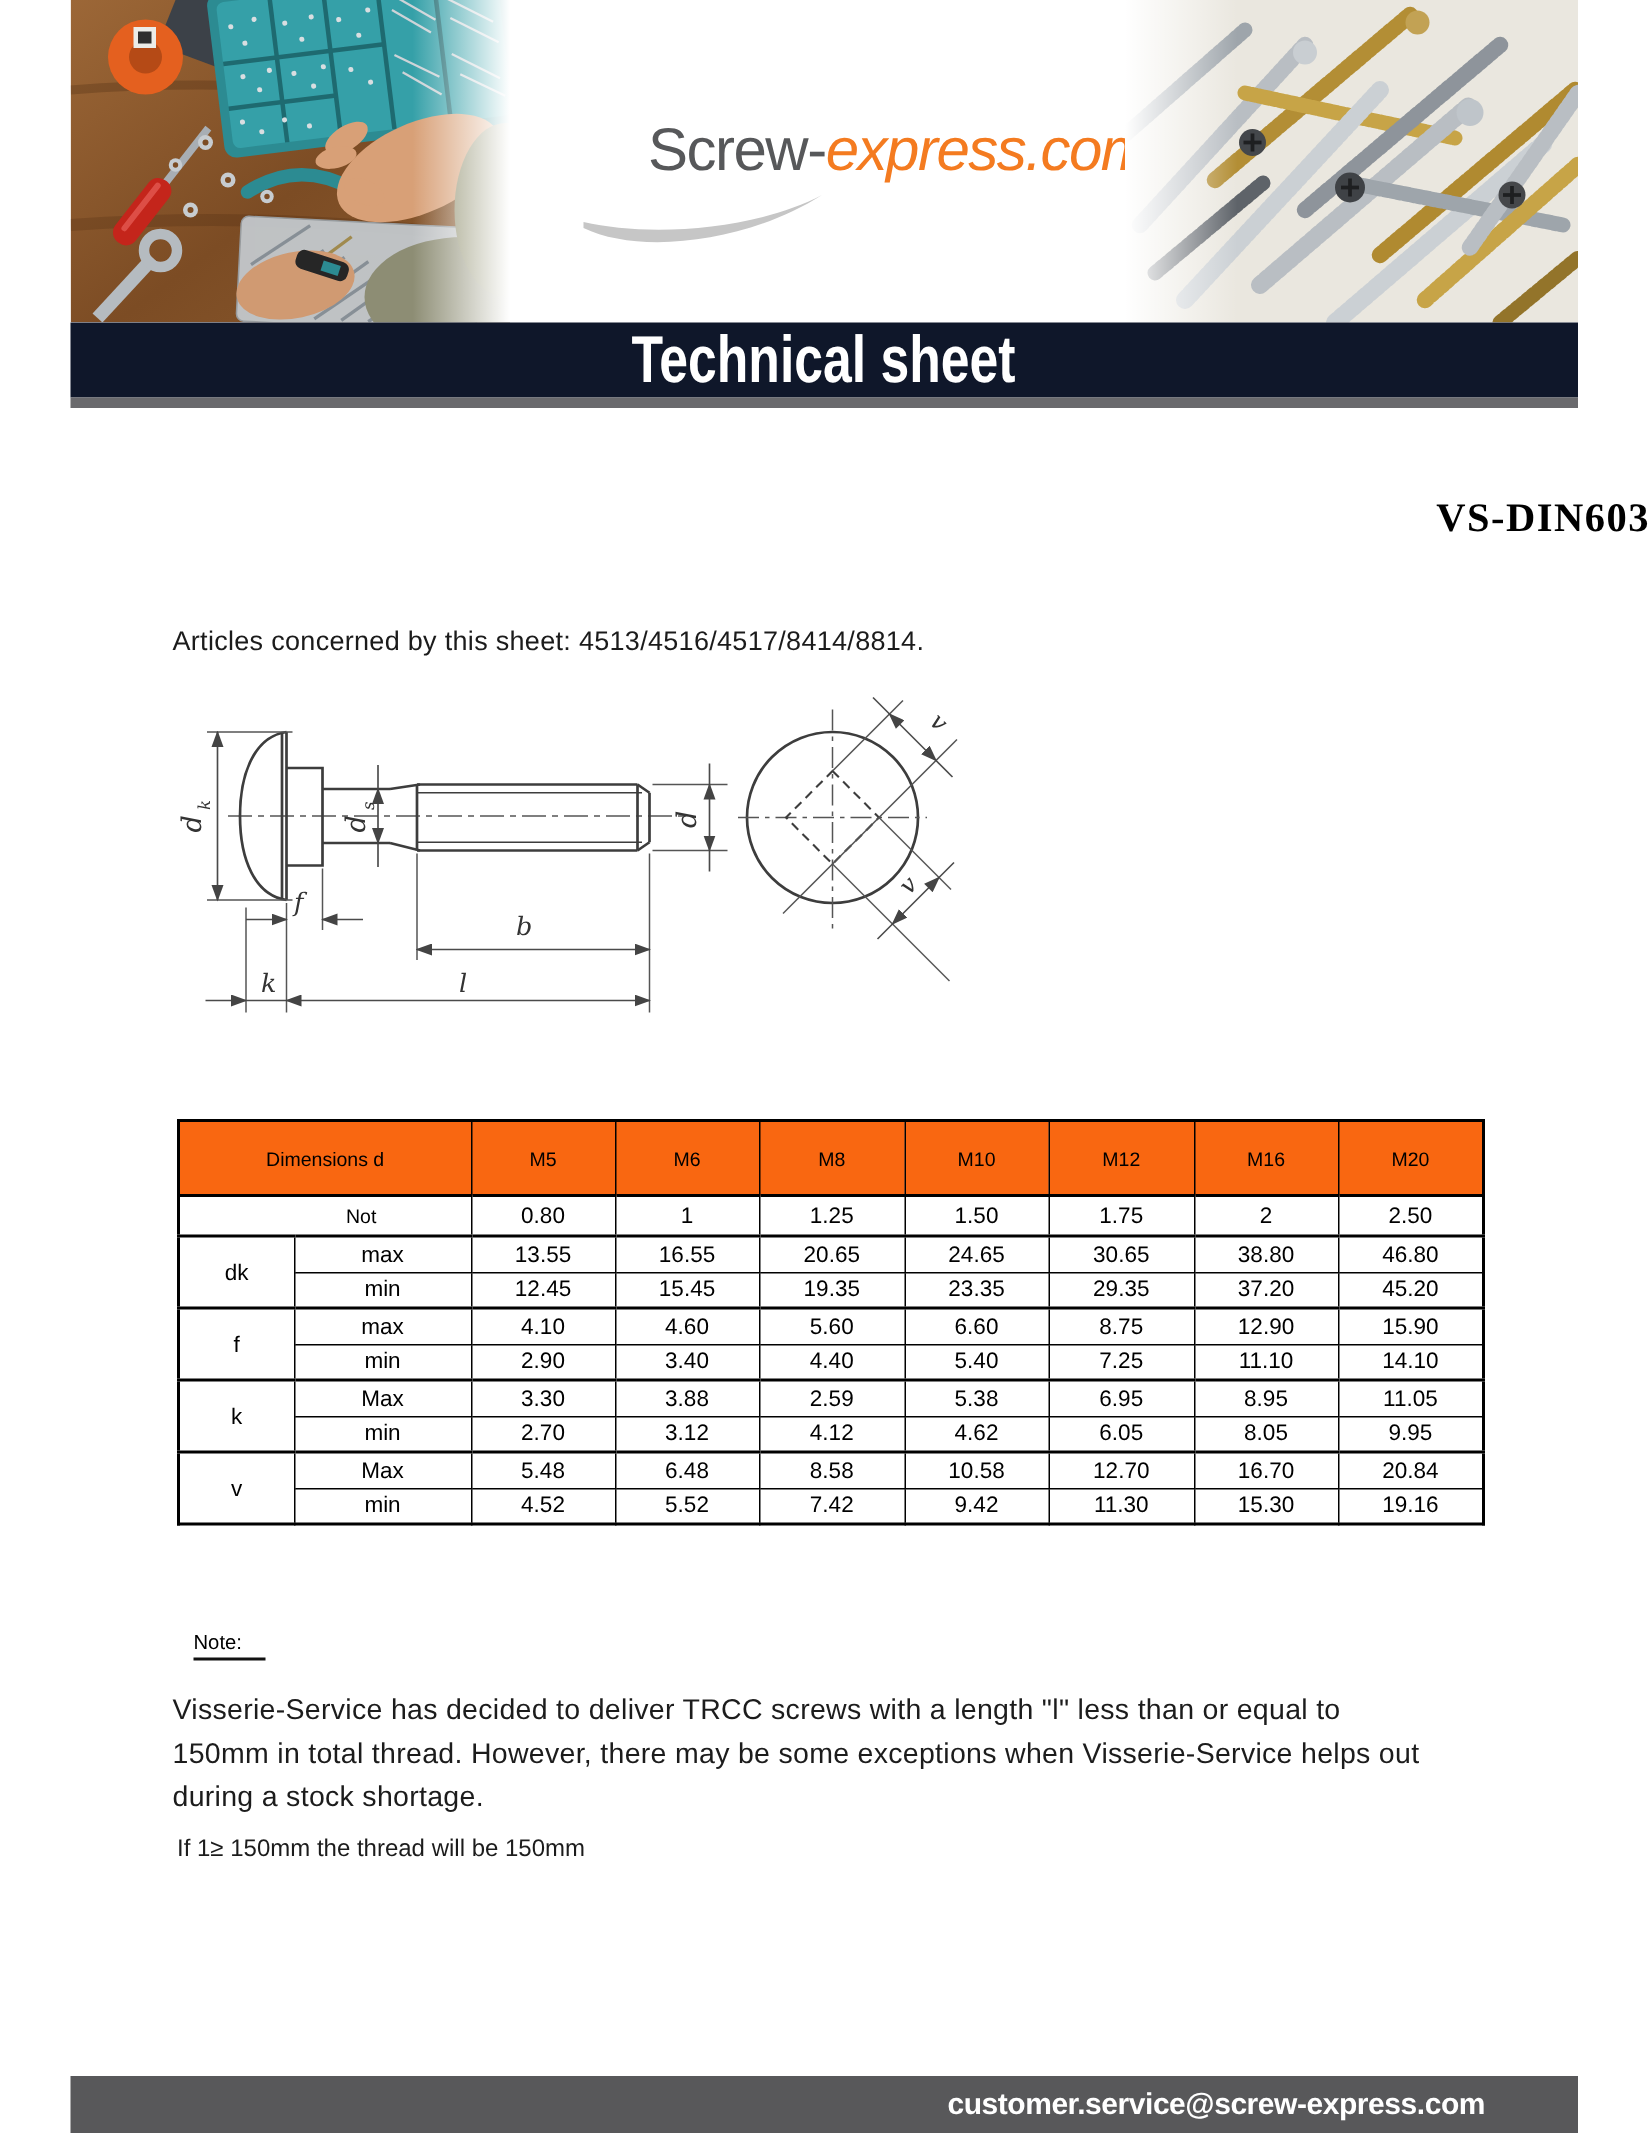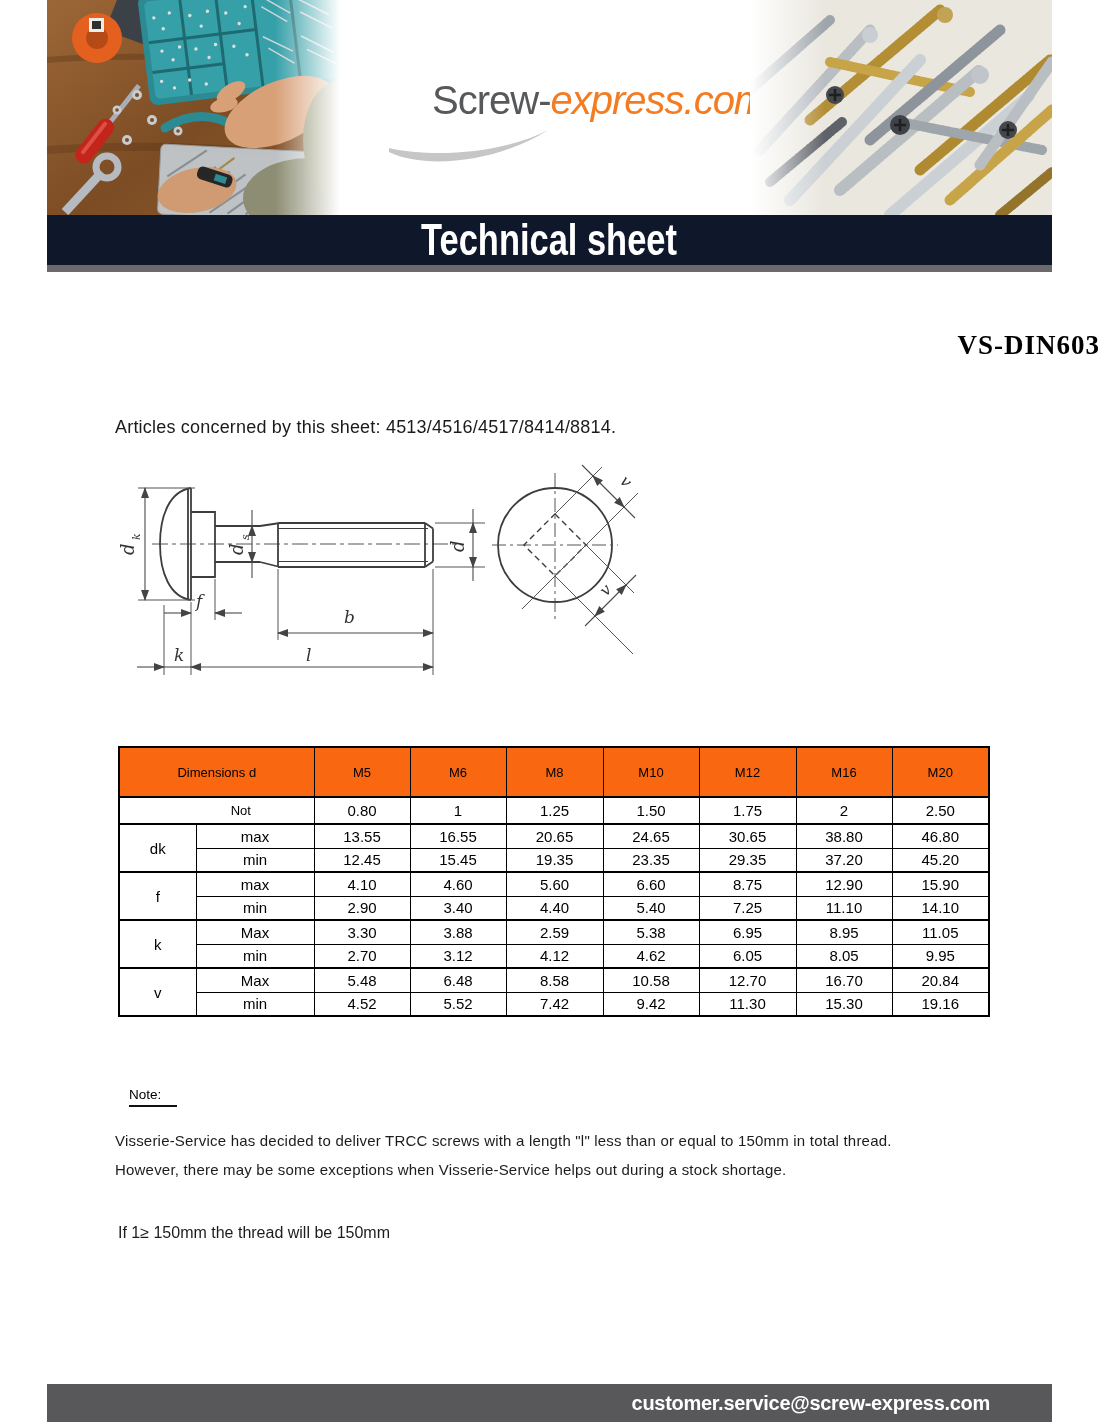--- a/index.html
+++ b/index.html
@@ -38,21 +38,21 @@
   .spec-table thead th{background:#F96711;height:48px;font-size:13px;}
   .spec-table thead th{border-bottom:2px solid #000;}
   .spec-table .not-label{font-size:13px;padding-left:48px;}
   .spec-table tbody tr{height:24px;}
   .spec-table tbody tr[data-name="table-row-pitch"]{height:27px;}
   .spec-table tr.group-start td{border-top:2px solid #000;}
 
   
   .note-heading{position:absolute;left:115px;top:1087px;font-size:13.5px;color:#000;
                 border-bottom:2.5px solid #111;padding:0 16px 3px 0;margin-left:14px;}
-  .note-body{position:absolute;left:115px;top:1126px;width:845px;font-size:15px;
+  .note-body{position:absolute;left:115px;top:1126px;width:845px;font-size:19px;
              line-height:29px;color:#1c1c1c;letter-spacing:0.2px;}
   .thread-rule{position:absolute;left:118px;top:1224px;font-size:16px;color:#1c1c1c;}
 
   
   .footer-bar{position:absolute;left:47px;top:1384px;width:1005px;height:38px;background:#58585A;
               line-height:38px;text-align:right;}
   .footer-bar span{color:#fff;font-weight:bold;font-size:20px;letter-spacing:-0.3px;padding-right:62px;}
 
   svg text.dim{font-family:"DejaVu Serif", serif;font-style:italic;fill:#333;}
 </style>

